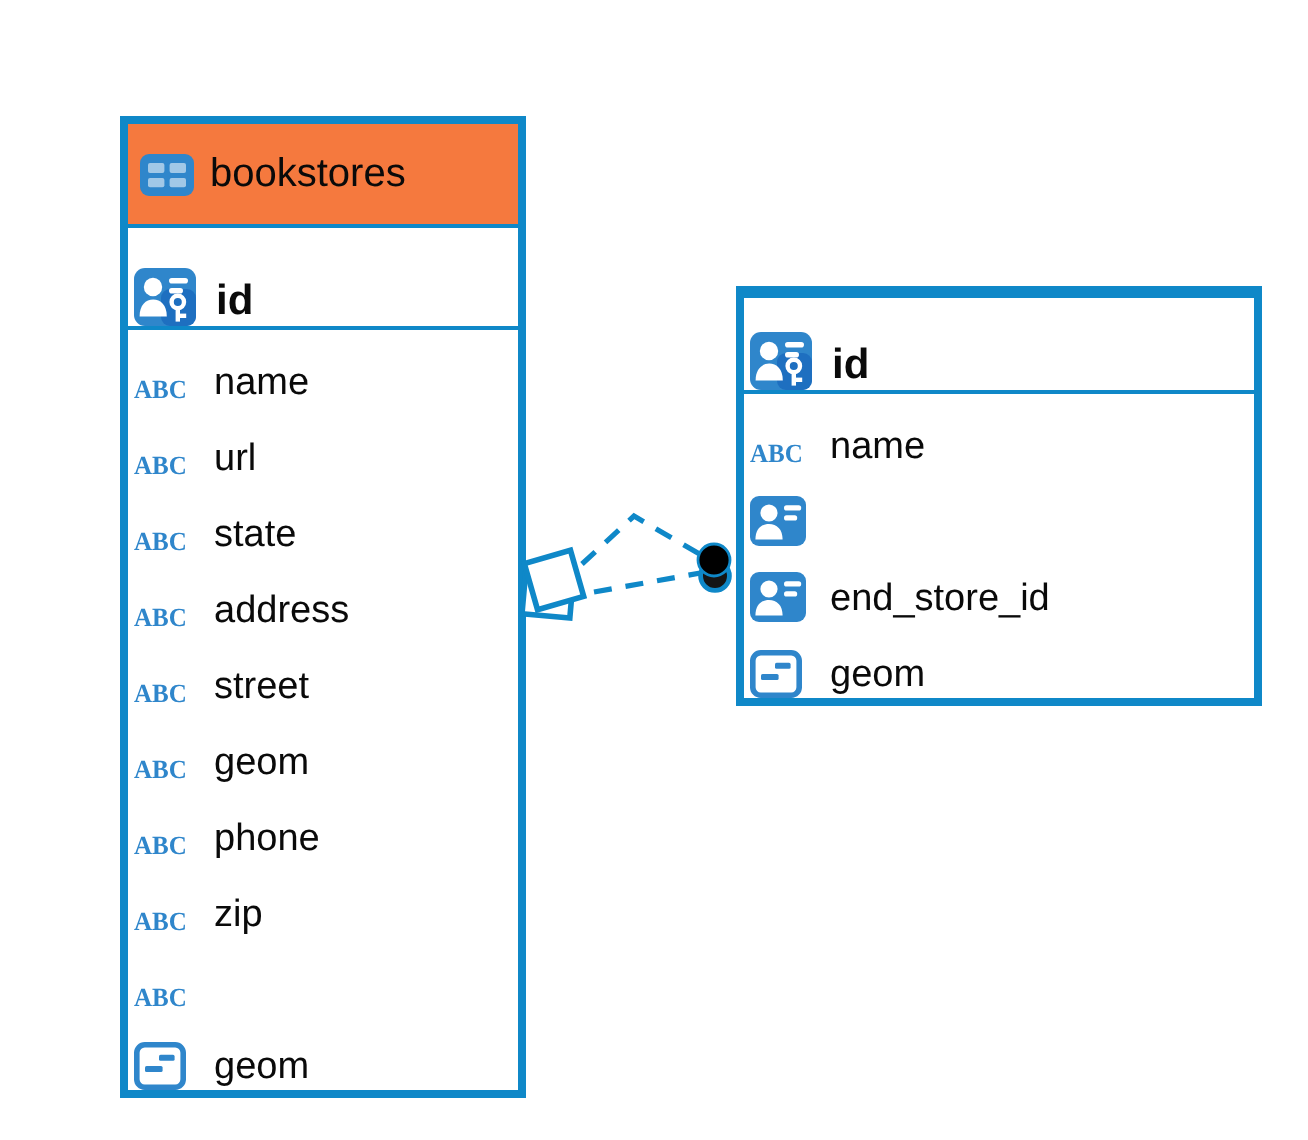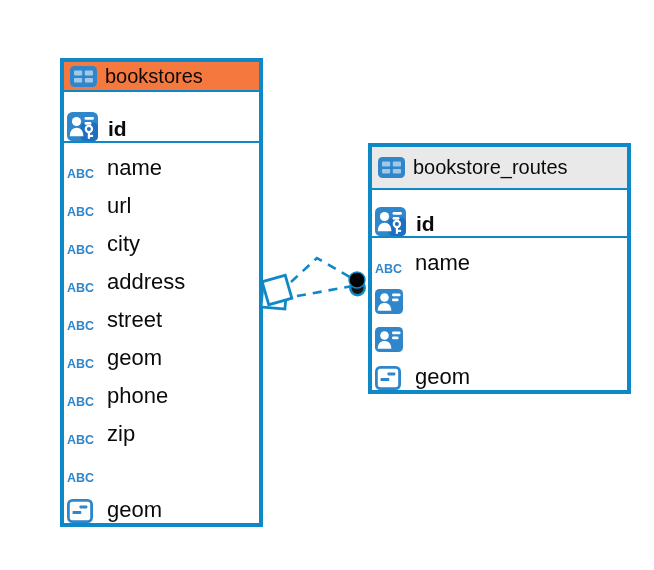--- a/index.html
+++ b/index.html
@@ -7,36 +7,36 @@
     --header-gray:#E9E9E9; --connector-blue:#0F88C8; --text:#0A0A0A;
   }
   *{box-sizing:border-box;margin:0;padding:0}
   body{font-family:"Liberation Sans","DejaVu Sans",sans-serif;background:#fff}
   .canvas{position:relative;width:654px;height:570px;background:#fff;overflow:hidden}
 
   .table{position:absolute;background:#fff;border:4px solid var(--table-border)}
   .table-left{left:60px;top:58px;width:203px}
   .table-right{left:368px;top:143px;width:263px}
 
-  .t-header{display:flex;align-items:center;padding-left:6px;height:28px}
+  .t-header{display:flex;align-items:center;padding-left:6px;height:50px}
   .table-left  .t-header{background:var(--header-orange)}
   .table-right .t-header{background:var(--header-gray);height:41px}
   .t-title{font-size:20px;color:var(--text);margin-left:8px;white-space:nowrap}
 
   .sep{height:2px;background:var(--table-border)}
 
   .row{display:flex;align-items:flex-end;padding-left:3px}
   .pk-row{height:49px}
   .table-right .pk-row{height:46px}
   .col-row{height:38px}
   .icon-cell{width:36px;display:flex;align-items:center;flex:none}
   .pk-name{font-size:21px;font-weight:700;color:var(--text);margin-left:5px}
-  .col-name{font-size:22px;color:var(--text);margin-left:4px;white-space:nowrap}
-
-  .abc{font-family:Liberation Sans, sans-serif;font-weight:800;font-size:12.5px;
+  .col-name{font-size:19px;color:var(--text);margin-left:4px;white-space:nowrap}
+
+  .abc{font-family:Liberation Serif, serif;font-weight:800;font-size:12.5px;
        letter-spacing:0;color:var(--accent-blue);transform:scaleY(1.05);display:inline-block}
 
   .overlay{position:absolute;left:0;top:0;pointer-events:none}
 </style>
 </head>
 <body>
 
 <div class="canvas">
 
   <div class="table table-left">
@@ -80,21 +80,21 @@
         <div class="row col-row">
           <span class="icon-cell">
             <span class="abc">ABC</span>
           </span>
           <span class="col-name">url</span>
         </div>
         <div class="row col-row">
           <span class="icon-cell">
             <span class="abc">ABC</span>
           </span>
-          <span class="col-name">city</span>
+          <span class="col-name">state</span>
         </div>
         <div class="row col-row">
           <span class="icon-cell">
             <span class="abc">ABC</span>
           </span>
           <span class="col-name">address</span>
         </div>
         <div class="row col-row">
           <span class="icon-cell">
             <span class="abc">ABC</span>
@@ -131,32 +131,20 @@
               <rect x="12.5" y="6.4" width="7.8" height="3" rx="0.8" fill="var(--accent-blue)"></rect>
               <rect x="5.5" y="12" width="8.8" height="3" rx="0.8" fill="var(--accent-blue)"></rect>
             </svg>
           </span>
           <span class="col-name">geom</span>
         </div>
       </div>
   </div>
 
   <div class="table table-right">
-    <div class="t-header">
-      <span class="icon-cell" style="width:auto">
-        <svg width="27" height="21" viewBox="0 0 27 21">
-          <rect width="27" height="21" rx="4.5" fill="var(--accent-blue)"></rect>
-          <rect x="4" y="4.5" width="8.2" height="5" rx="1" fill="rgba(255,255,255,0.55)"></rect>
-          <rect x="14.8" y="4.5" width="8.2" height="5" rx="1" fill="rgba(255,255,255,0.55)"></rect>
-          <rect x="4" y="12" width="8.2" height="4.6" rx="1" fill="rgba(255,255,255,0.55)"></rect>
-          <rect x="14.8" y="12" width="8.2" height="4.6" rx="1" fill="rgba(255,255,255,0.55)"></rect>
-        </svg>
-      </span>
-      <span class="t-title">bookstore_routes</span>
-    </div>
     <div class="sep"></div>
     <div class="row pk-row">
       <span class="icon-cell">
         <svg width="31" height="29" viewBox="0 0 31 29">
           <rect width="31" height="29" rx="5.5" fill="var(--accent-blue)"></rect>
           <rect x="13.5" y="10.5" width="17.5" height="18.5" rx="4.5" fill="#1E6FC0"></rect>
           <circle cx="9.5" cy="9.5" r="4.6" fill="#fff"></circle>
           <path d="M2.8 24.2 C2.8 18.6 5.9 15.8 9.6 15.8 C13.3 15.8 16.4 18.6 16.4 24.2 Z" fill="#fff"></path>
           <rect x="17.5" y="5" width="9.5" height="2.8" rx="1.4" fill="#fff"></rect>
           <rect x="17.5" y="10" width="7" height="2.8" rx="1.4" fill="#fff"></rect>
@@ -189,20 +177,21 @@
         <div class="row col-row">
           <span class="icon-cell">
             <svg width="28" height="25" viewBox="0 0 28 25">
               <rect width="28" height="25" rx="4.5" fill="var(--accent-blue)"></rect>
               <circle cx="9.5" cy="8.5" r="4.3" fill="#fff"></circle>
               <path d="M2.7 21.8 C2.7 16.6 5.6 14 9.5 14 C13.4 14 16.3 16.6 16.3 21.8 Z" fill="#fff"></path>
               <rect x="17" y="4.6" width="8.6" height="2.7" rx="1.3" fill="#fff"></rect>
               <rect x="17" y="9.6" width="6.6" height="2.7" rx="1.3" fill="#fff"></rect>
             </svg>
           </span>
+          <span class="col-name">end_store_id</span>
         </div>
         <div class="row col-row">
           <span class="icon-cell">
             <svg width="26" height="24" viewBox="0 0 26 24">
               <rect x="1.4" y="1.4" width="23.2" height="21.2" rx="4" fill="#fff" stroke="var(--accent-blue)" stroke-width="2.8"></rect>
               <rect x="12.5" y="6.4" width="7.8" height="3" rx="0.8" fill="var(--accent-blue)"></rect>
               <rect x="5.5" y="12" width="8.8" height="3" rx="0.8" fill="var(--accent-blue)"></rect>
             </svg>
           </span>
           <span class="col-name">geom</span>

